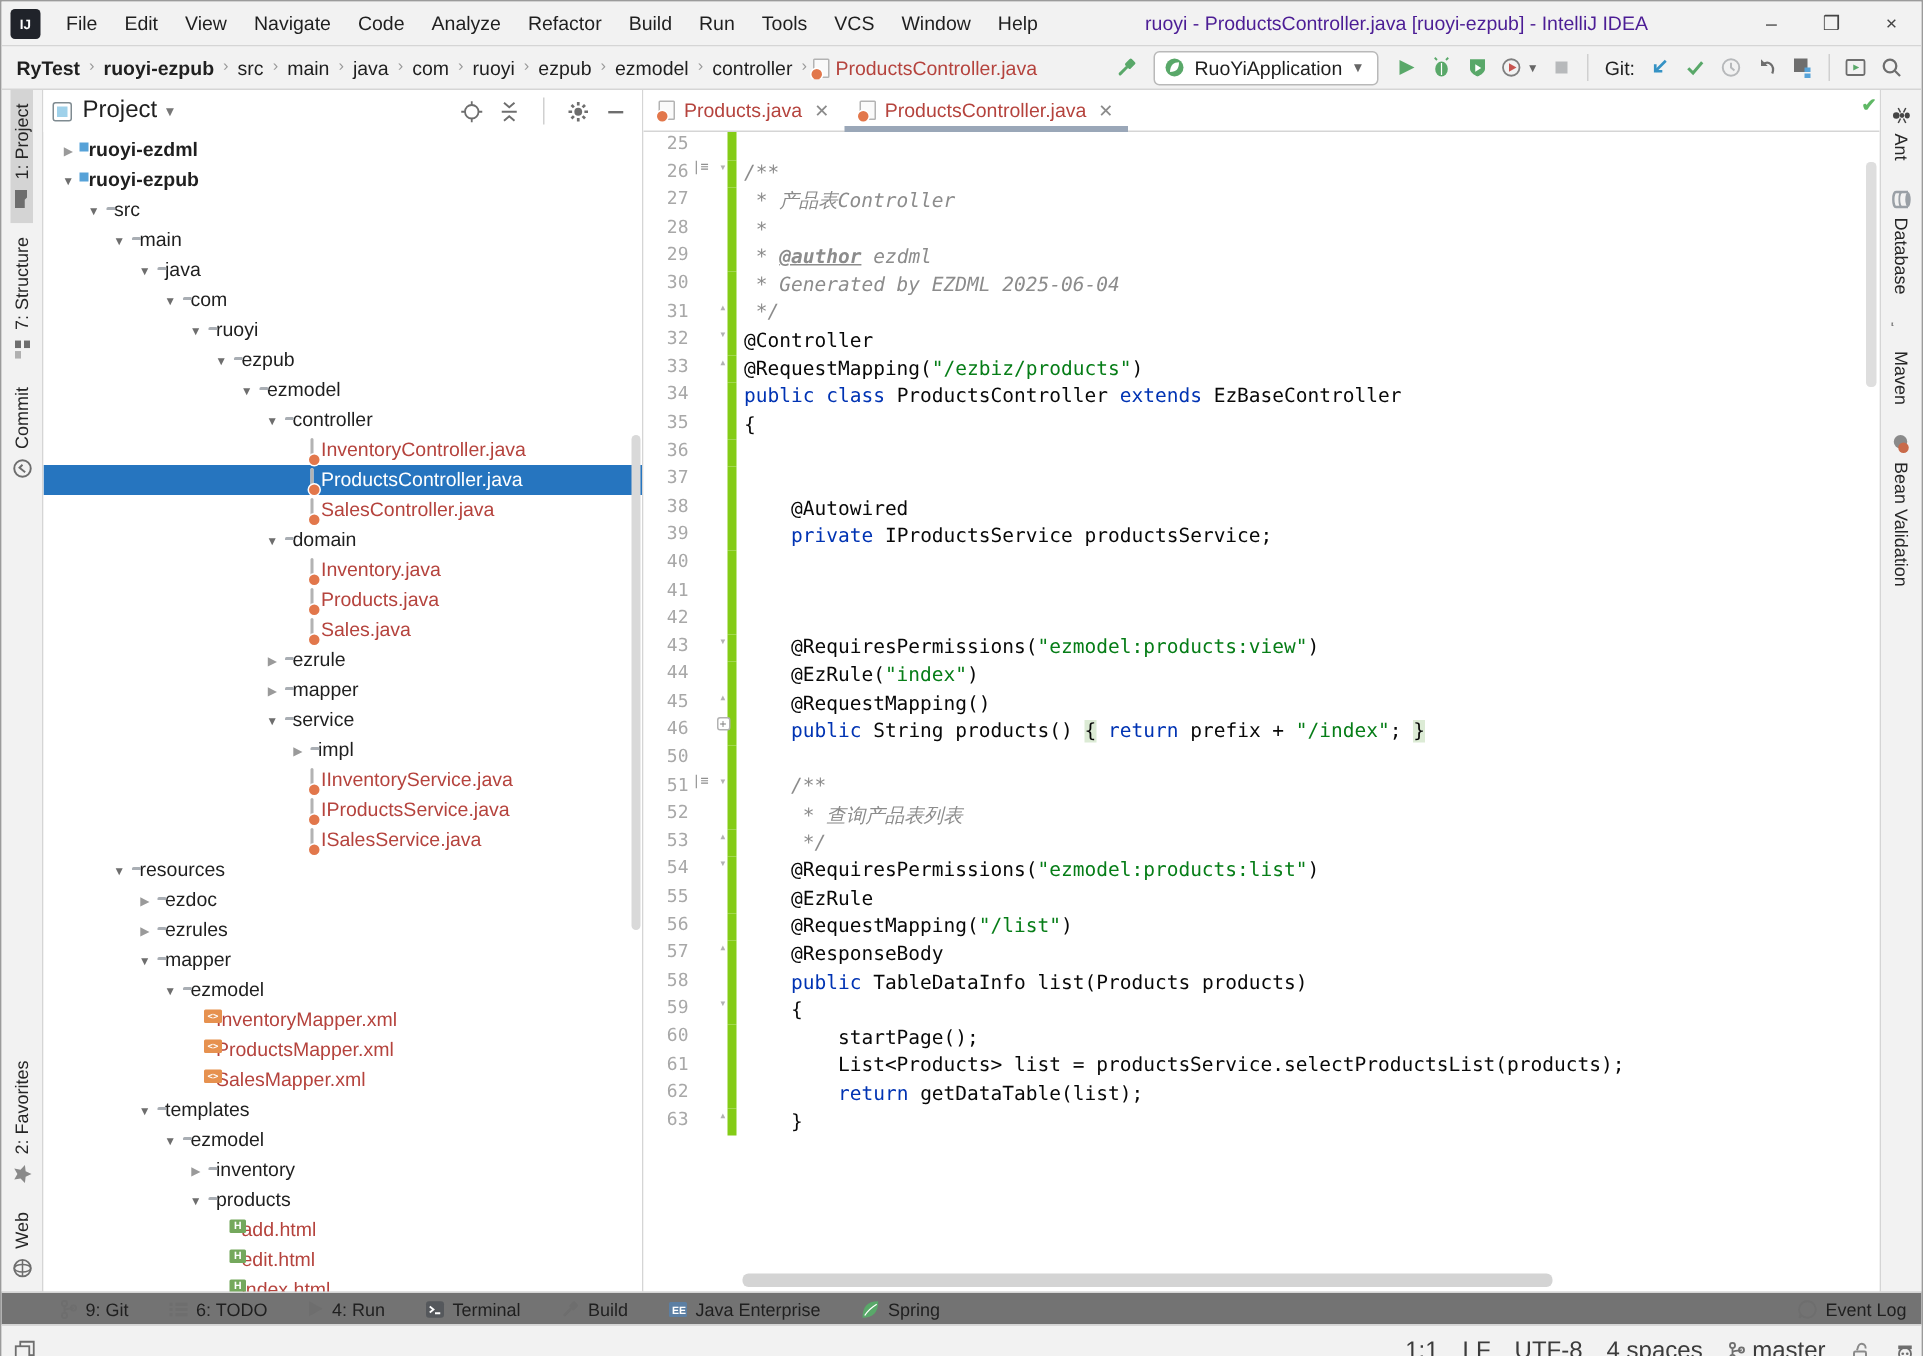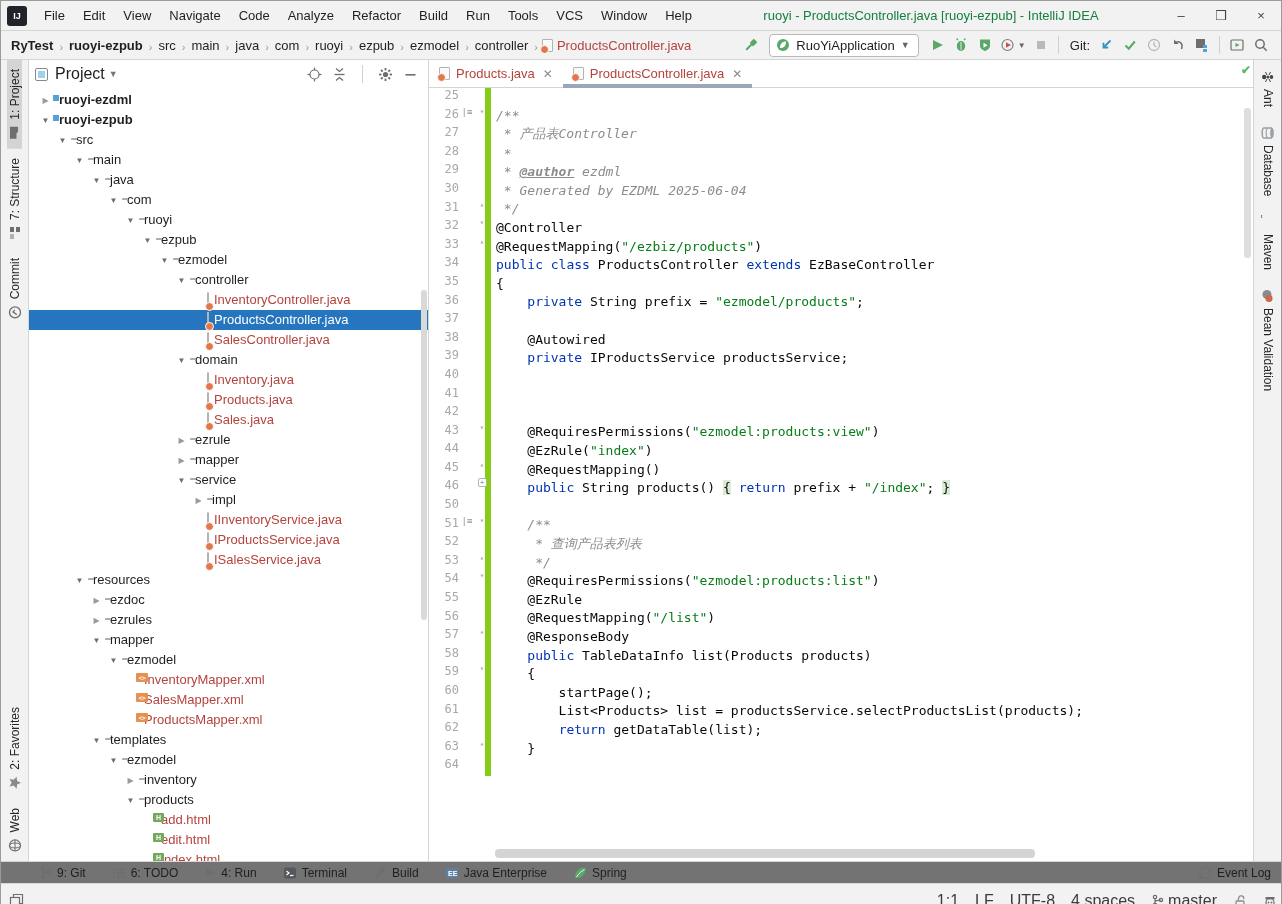--- a/index.html
+++ b/index.html
@@ -4,26 +4,26 @@
 <style>
   *{margin:0;padding:0;box-sizing:border-box;}
   html,body{width:1282px;height:904px;overflow:hidden;}
   body{font-family:"Liberation Sans",sans-serif;font-size:13px;color:#1f1f1f;background:#f2f2f2;border:1px solid #9b9b9b;border-bottom:none;position:relative;}
   svg{display:block;}
   
   .titlebar{height:30px;display:flex;align-items:center;background:#f2f2f2;border-bottom:1px solid #d5d5d5;padding-left:6px;}
   .logo{width:20px;height:20px;background:#20232a;border-radius:3px;color:#fff;font:bold 9px/20px "Liberation Sans",sans-serif;text-align:center;margin-right:8px;}
   .menus{display:flex;}
   .menu-item{padding:0 9px;line-height:29px;cursor:default;}
-  .win-title{flex:1;text-align:center;color:#15803d;white-space:nowrap;overflow:hidden;}
+  .win-title{flex:1;text-align:center;color:#4c1d95;white-space:nowrap;overflow:hidden;}
   .win-btns{display:flex;height:100%;}
   .win-btn{width:40px;text-align:center;line-height:29px;color:#444;font-size:13px;}
   
   .toolbar{height:29px;display:flex;align-items:center;background:#f2f2f2;border-bottom:1px solid #d5d5d5;padding:0 8px;}
-  .crumbs{display:flex;align-items:flex-end;white-space:nowrap;overflow:hidden;flex:1;}
+  .crumbs{display:flex;align-items:flex-start;white-space:nowrap;overflow:hidden;flex:1;}
   .crumb{padding:0 2px;}
   .crumb.bold{font-weight:bold;}
   .crumb-sep{color:#9a9a9a;margin:0 4px;font-size:11px;}
   .crumb-file{color:#b5433d;display:flex;align-items:center;gap:4px;}
   .tb-ico{width:24px;height:22px;display:flex;align-items:center;justify-content:center;border-radius:3px;}
   .tb-sep{width:1px;height:18px;background:#d0d0d0;margin:0 5px;}
   .runbox{display:flex;align-items:center;gap:6px;border:1px solid #b9b9b9;background:#fff;border-radius:4px;height:23px;padding:0 8px 0 6px;margin:0 6px;}
   .runbox .caret{color:#666;font-size:9px;}
   .git-label{color:#1f1f1f;margin:0 4px 0 6px;}
   
@@ -500,26 +500,26 @@
           <span class="t-label">ezmodel</span>
         </div>
         <div class="tree-row red" style="padding-left: 95px;">
           <span class="t-gap"></span>
           <span class="t-ico"><span class="icon-xml"></span></span>
           <span class="t-label">InventoryMapper.xml</span>
         </div>
         <div class="tree-row red" style="padding-left: 95px;">
           <span class="t-gap"></span>
           <span class="t-ico"><span class="icon-xml"></span></span>
+          <span class="t-label">ProductsMapper.xml</span>
+        </div>
+        <div class="tree-row red" style="padding-left: 95px;">
+          <span class="t-gap"></span>
+          <span class="t-ico"><span class="icon-xml"></span></span>
           <span class="t-label">SalesMapper.xml</span>
-        </div>
-        <div class="tree-row red" style="padding-left: 95px;">
-          <span class="t-gap"></span>
-          <span class="t-ico"><span class="icon-xml"></span></span>
-          <span class="t-label">ProductsMapper.xml</span>
         </div>
         <div class="tree-row" style="padding-left: 61px;">
           <span class="t-arrow">▼</span>
           <span class="t-ico"><span class="icon-folder"></span></span>
           <span class="t-label">templates</span>
         </div>
         <div class="tree-row" style="padding-left: 78px;">
           <span class="t-arrow">▼</span>
           <span class="t-ico"><span class="icon-folder"></span></span>
           <span class="t-label">ezmodel</span>
@@ -654,21 +654,20 @@
             <span class="fold"></span>
           </div>
           <div class="ltext"><span class="tk-p">{</span></div>
         </div>
         <div class="code-line">
           <div class="gutter">
             <span class="lnum">36</span>
             <span class="gico"></span>
             <span class="fold"></span>
           </div>
-          <div class="ltext"><span class="tk-p">    </span><span class="tk-k">private </span><span class="tk-p">String prefix = </span><span class="tk-s2">"ezmodel/products"</span><span class="tk-p">;</span></div>
         </div>
         <div class="code-line">
           <div class="gutter">
             <span class="lnum">37</span>
             <span class="gico"></span>
             <span class="fold"></span>
           </div>
           <div class="ltext"></div>
         </div>
         <div class="code-line">
@@ -847,28 +846,20 @@
           </div>
           <div class="ltext"><span class="tk-p">        </span><span class="tk-k">return </span><span class="tk-p">getDataTable(list);</span></div>
         </div>
         <div class="code-line">
           <div class="gutter">
             <span class="lnum">63</span>
             <span class="gico"></span>
             <span class="fold">▴</span>
           </div>
           <div class="ltext"><span class="tk-p">    }</span></div>
-        </div>
-        <div class="code-line">
-          <div class="gutter">
-            <span class="lnum">64</span>
-            <span class="gico"></span>
-            <span class="fold"></span>
-          </div>
-          <div class="ltext"></div>
         </div>
       </div>
     <span class="ed-check">✔</span>
     <div class="ed-vscroll"></div>
     <div class="ed-hscroll"></div>
   </div>
 
   <div class="stripe right" id="rstripe">
       <div class="stripe-btn">
         <span class="s-ico">

